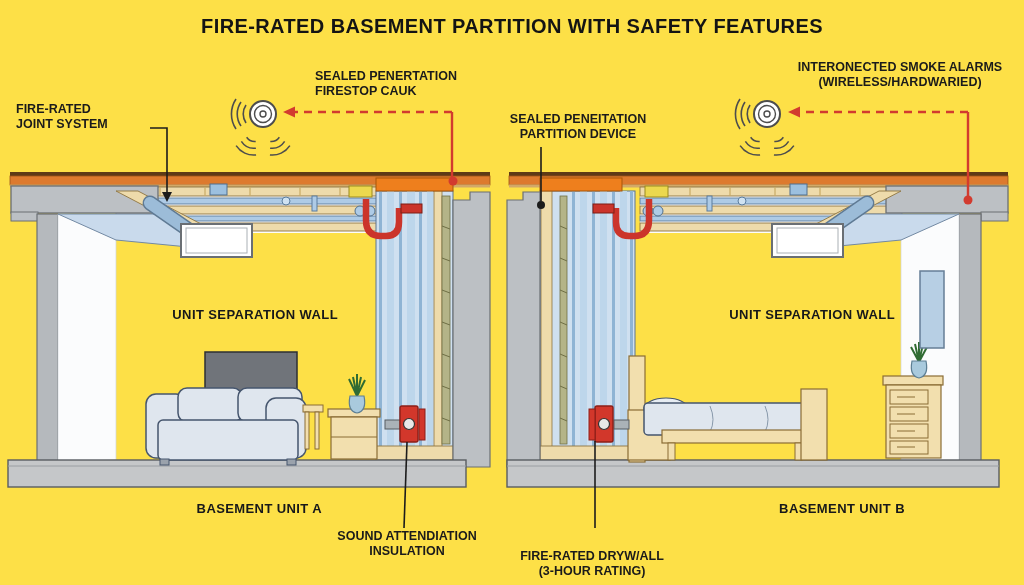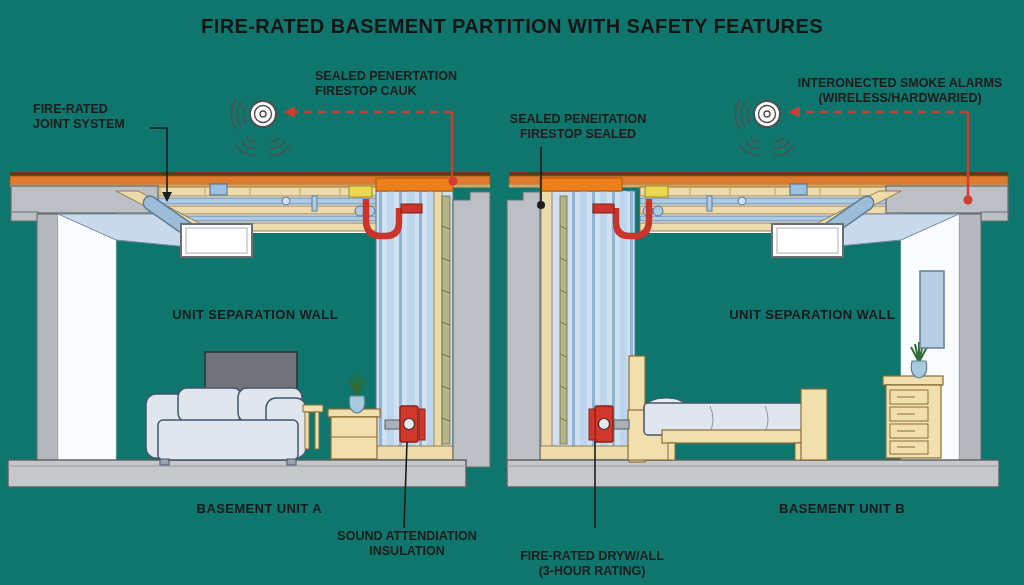--- a/index.html
+++ b/index.html
@@ -1,17 +1,17 @@
 <!DOCTYPE html>
 <html><head>
 <meta charset="utf-8">
 <style>
   html,body{margin:0;padding:0;background:#ffffff;}
   #stage{
-    position:relative;width:1024px;height:585px;background:#0f766e;
+    position:relative;width:1024px;height:585px;background:#fde047;
     font-family:"Liberation Sans",sans-serif;overflow:hidden;
   }
   #stage svg{position:absolute;left:0;top:0;}
   .title{
     position:absolute;left:0;top:15px;width:1024px;text-align:center;
     font-size:20px;font-weight:bold;color:#141414;letter-spacing:.4px;
   }
   .callout{
     position:absolute;font-size:12.5px;font-weight:bold;color:#1b1b1b;
     line-height:15px;white-space:nowrap;
@@ -242,36 +242,36 @@
     <circle cx="541" cy="205" r="4" fill="#1c1c1c"></circle>
 
     <line x1="407" y1="442" x2="404" y2="528" stroke="#1c1c1c" stroke-width="1.6"></line>
 
     <line x1="595" y1="441" x2="595" y2="528" stroke="#1c1c1c" stroke-width="1.6"></line>
   </g>
 </svg>
 
   <div class="title">FIRE-RATED BASEMENT PARTITION WITH SAFETY FEATURES</div>
 
-  <div class="callout r" style="left:33px;top:102px;width:120px;">
+  <div class="callout r" style="left:16px;top:102px;width:120px;">
     <div>FIRE-RATED</div>
     <div>JOINT SYSTEM</div>
   </div>
 
   <div class="callout r" style="left:315px;top:69px;width:150px;">
     <div>SEALED PENERTATION</div>
     <div>FIRESTOP CAUK</div>
   </div>
 
   <div class="callout c" style="left:478px;top:112px;width:200px;">
     <div>SEALED PENEITATION</div>
-    <div>FIRESTOP SEALED</div>
-  </div>
-
-  <div class="callout c" style="left:780px;top:76px;width:240px;">
+    <div>PARTITION DEVICE</div>
+  </div>
+
+  <div class="callout c" style="left:780px;top:60px;width:240px;">
     <div>INTERONECTED SMOKE ALARMS</div>
     <div>(WIRELESS/HARDWARIED)</div>
   </div>
 
   <div class="roomlbl" style="left:138px;top:307px;width:200px;">UNIT SEPARATION WALL</div>
   <div class="roomlbl" style="left:695px;top:307px;width:200px;">UNIT SEPARATION WALL</div>
 
   <div class="roomlbl" style="left:122px;top:501px;width:200px;">BASEMENT UNIT A</div>
   <div class="roomlbl" style="left:705px;top:501px;width:200px;">BASEMENT UNIT B</div>
 

